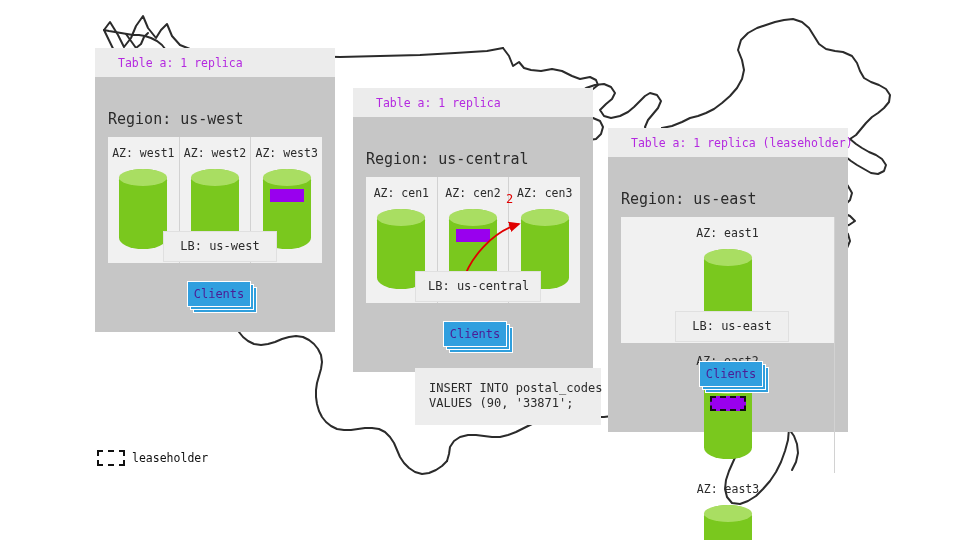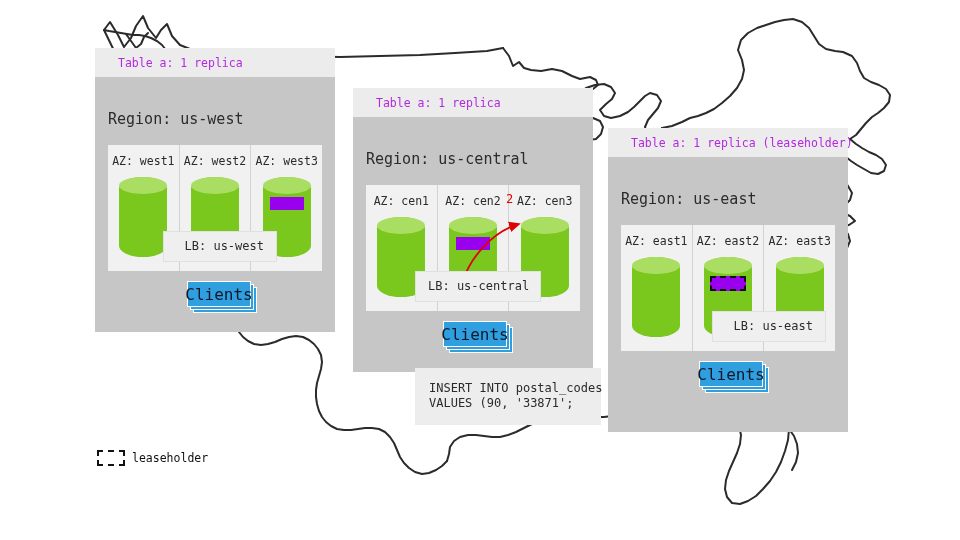--- a/index.html
+++ b/index.html
@@ -21,21 +21,21 @@
     font-size:11.5px;letter-spacing:0px;
     padding:8px 11px 7px 23px;
     white-space:nowrap;
   }
   .region-title{
     color:#2b2b2b;font-size:15px;
     padding:11px 0 9px 13px;white-space:nowrap;margin-top:22px;
   }
   .az-wrap{
     background:#f1f1f1;
-    margin:8px 13px;
+    margin:0 13px;
     display:flex;
     position:relative;
   }
   .az{
     flex:1 1 0;
     padding:9px 0 14px 0;
     position:relative;
     display:flex;flex-direction:column;align-items:center;
     border-right:1px solid #d2d2d2;
   }
@@ -60,36 +60,36 @@
     background:#9900ee;
     z-index:3;
   }
   .cyl .rep.lease{border:2px dashed #111111;}
 
   
   .lb{
     position:absolute;z-index:9;
     background:#efefef;
     color:#2b2b2b;font-size:12px;
-    text-align:right;
+    text-align:center;
     padding:7px 12px 8px 12px;
     white-space:nowrap;
     border:1px solid #e0e0e0;
   }
 
   
   .clients{position:absolute;z-index:9;width:62px;height:24px;}
   .clients .sh{position:absolute;background:#2f9fdd;border:1px solid #ffffff;width:62px;height:24px;}
   .clients .sh1{left:6px;top:6px;}
   .clients .sh2{left:3px;top:3px;}
   .clients .face{
     position:absolute;left:0;top:0;width:62px;height:24px;
     background:#309fdf;border:1px solid #ffffff;
     display:flex;align-items:center;justify-content:center;
-    color:#0f172a;font-size:16px;
+    color:#4c1d95;font-size:12px;
   }
 
   
   .sqlbox{
     position:absolute;z-index:6;
     background:#ededed;
     color:#2b2b2b;font-size:12px;line-height:15px;
     padding:13px 14px 14px 14px;
     white-space:pre;
   }
@@ -278,21 +278,21 @@
     <div class="sh sh1"></div>
     <div class="sh sh2"></div>
     <div class="face">Clients</div>
   </div>
   <div class="sqlbox" style="left:415px;top:368px;width:158px;">INSERT INTO postal_codes
 VALUES (90, '33871';</div>
 
   <div class="region" style="left:608px;top:128px;width:240px;height:304px;">
     <div class="region-head">Table a: 1 replica (leaseholder)</div>
     <div class="region-title">Region: us-east</div>
-    <div class="az-wrap" style="height:126px;">
+    <div class="az-wrap" style="height:126px;flex-direction:column;">
       <div class="az">
         <span class="az-label">AZ: east1</span>
         <div class="cyl" style="width:48px;height:82px;">
           <div class="body"></div>
           <div class="top" style="height:17px;"></div>
         </div>
       </div>
       <div class="az">
         <span class="az-label">AZ: east2</span>
         <div class="cyl" style="width:48px;height:82px;">
@@ -303,21 +303,21 @@
       </div>
       <div class="az">
         <span class="az-label">AZ: east3</span>
         <div class="cyl" style="width:48px;height:82px;">
           <div class="body"></div>
           <div class="top" style="height:17px;"></div>
         </div>
       </div>
     </div>
   </div>
-  <div class="lb" style="left:675px;top:311px;width:88px;margin-left:37px;">LB: us-east</div>
+  <div class="lb" style="left:675px;top:311px;width:88px;">LB: us-east</div>
   <div class="clients" style="left:699px;top:361px;">
     <div class="sh sh1"></div>
     <div class="sh sh2"></div>
     <div class="face">Clients</div>
   </div>
 
   <div class="legend" style="left:97px;top:450px;">
     <div class="swatch"></div>
     <span class="ltext">leaseholder</span>
   </div>

